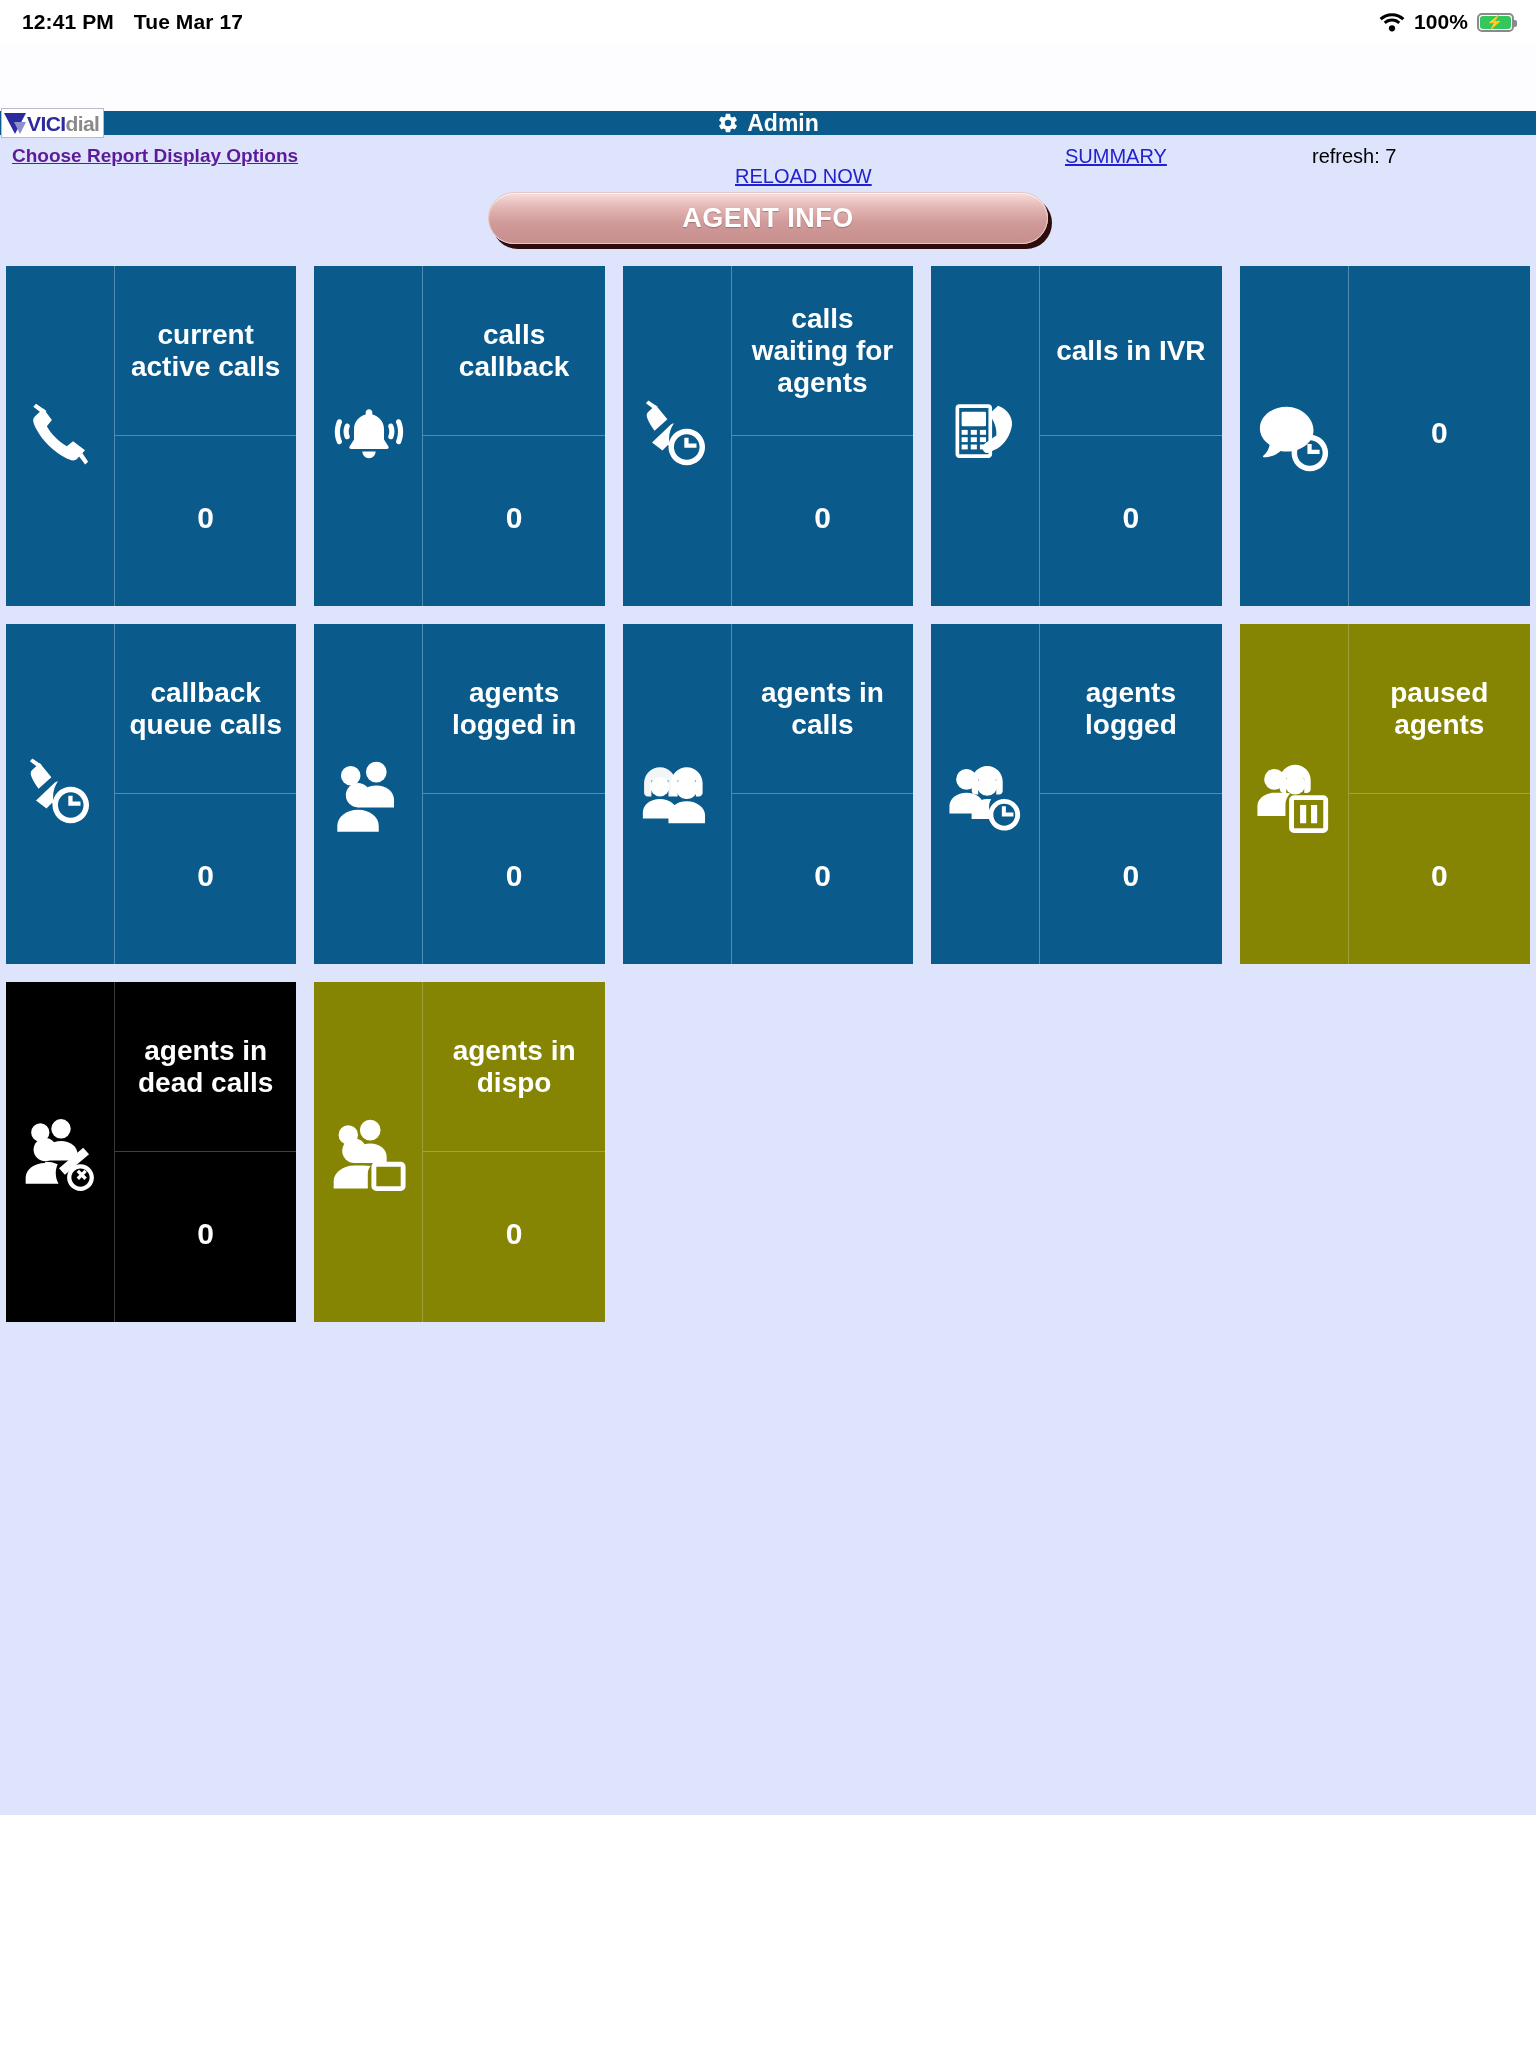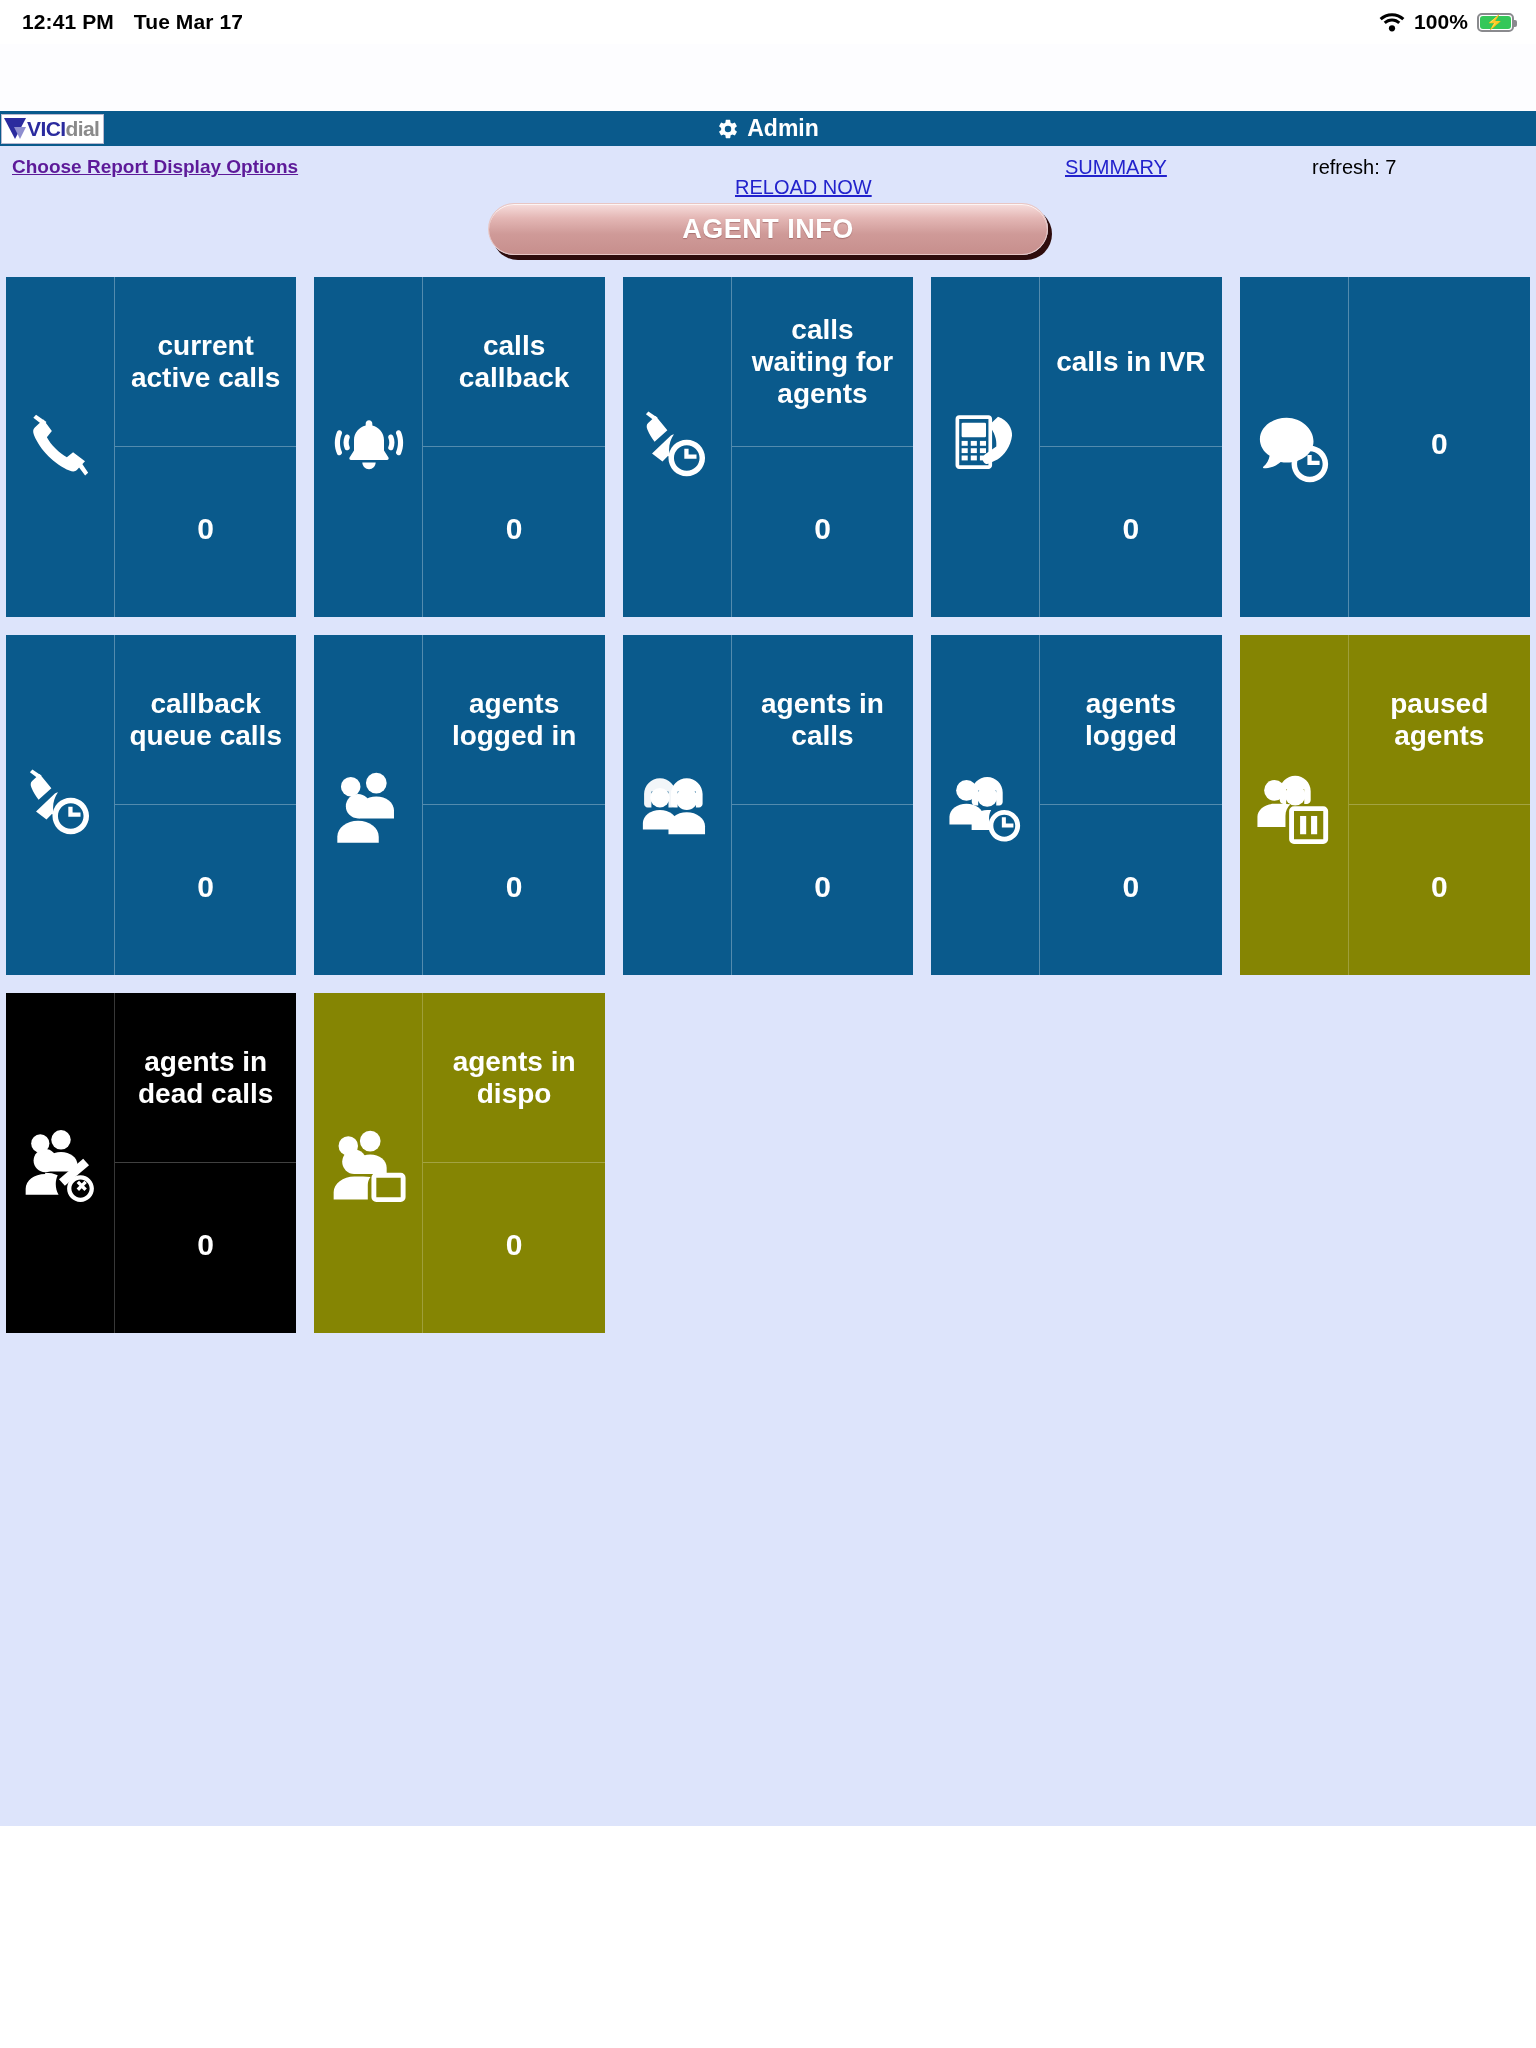--- a/index.html
+++ b/index.html
@@ -49,21 +49,21 @@
     position: absolute; left: 0; right: 0; top: 50%;
     transform: translateY(-50%);
     text-align: center; font-size: 14px; color: #fff; line-height: 1;
   }
 
   
   .blank-gap { height: 67px; background: #fdfdff; }
 
   
   .vici-bar {
-    height: 35px;
+    height: 24px;
     background: #0a5a8c;
     display: flex;
     align-items: center;
     position: relative;
   }
   .vici-logo {
     background: #ffffff;
     border: 1px solid #b9b9cf;
     margin-left: 1px;
     height: 30px;

